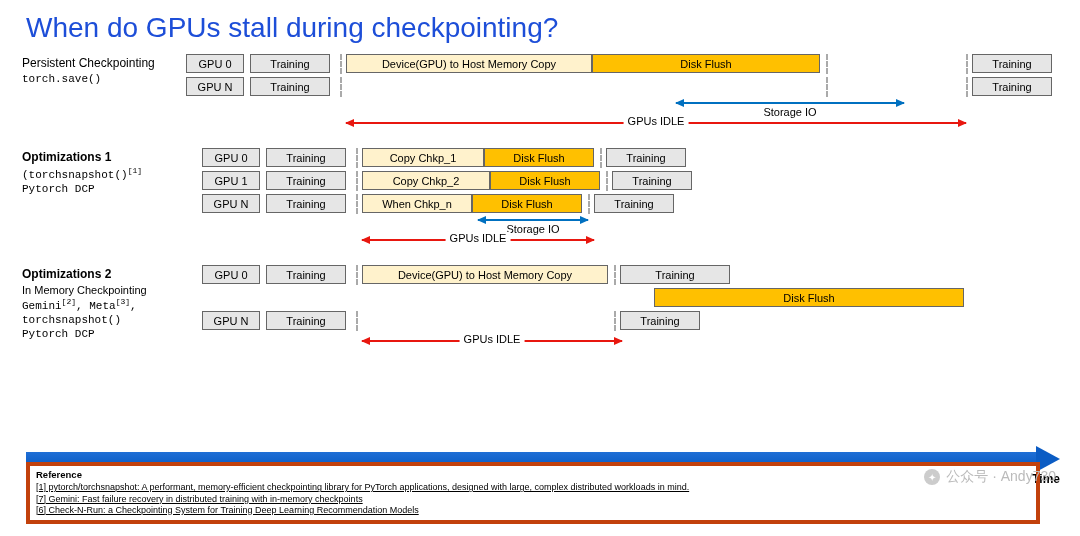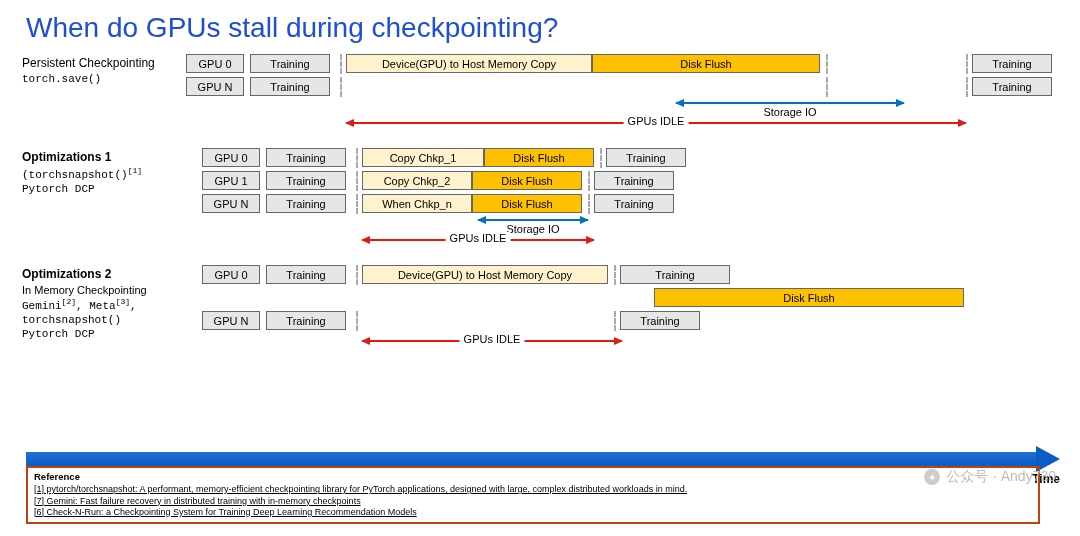--- a/index.html
+++ b/index.html
@@ -123,21 +123,21 @@
     right: 0;
     bottom: -18px;
     font-weight: 700;
     font-size: 12px;
   }
   .reference-box {
     position: absolute;
     left: 26px;
     bottom: 12px;
     right: 40px;
-    border: 2px solid #c2410c;
+    border: 4px solid #c2410c;
     padding: 3px 12px 4px 6px;
     font-size: 9px;
     line-height: 1.25;
   }
   .reference-box .ref-title { font-weight: 700; margin-bottom: 1px; font-size: 9.5px;}
   .reference-box .ref-line { text-decoration: underline; }
   .watermark {
     position: absolute;
     right: 24px;
     bottom: 50px;
@@ -210,21 +210,21 @@
           <div class="dashed-divider"></div>
           <div class="box copy" style="width: 122px; margin-right: 0px;">Copy Chkp_1</div>
           <div class="box diskflush" style="width: 110px; margin-right: 0px;">Disk Flush</div>
           <div class="dashed-divider" style="margin-left: 6px;"></div>
           <div class="box training">Training</div>
         </div>
         <div class="row">
           <div class="box gpu">GPU 1</div>
           <div class="box training">Training</div>
           <div class="dashed-divider"></div>
-          <div class="box copy" style="width: 110px; margin-right: 0px;">Copy Chkp_2</div>
+          <div class="box copy" style="width: 128px; margin-right: 0px;">Copy Chkp_2</div>
           <div class="box diskflush" style="width: 110px; margin-right: 0px;">Disk Flush</div>
           <div class="dashed-divider" style="margin-left: 6px;"></div>
           <div class="box training">Training</div>
         </div>
         <div class="row">
           <div class="box gpu">GPU N</div>
           <div class="box training">Training</div>
           <div class="dashed-divider"></div>
           <div class="box copy" style="width: 110px; margin-right: 0px;">When Chkp_n</div>
           <div class="box diskflush" style="width: 110px; margin-right: 0px;">Disk Flush</div>

